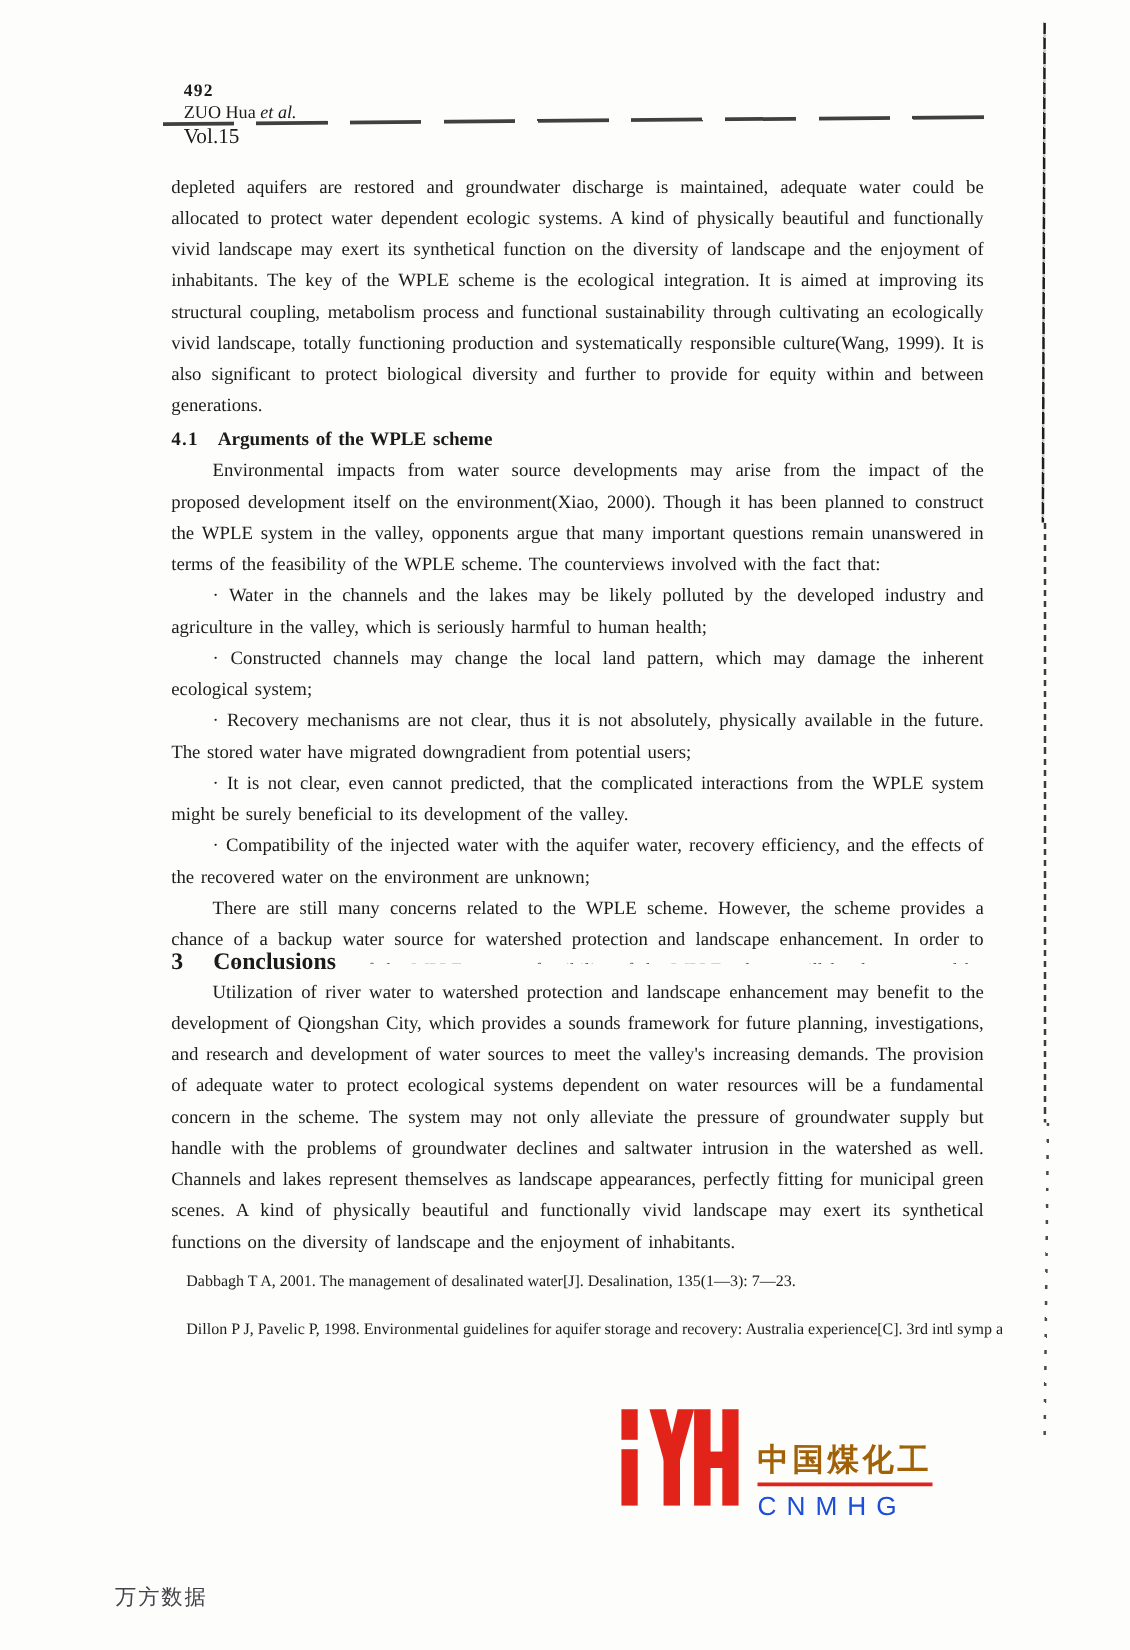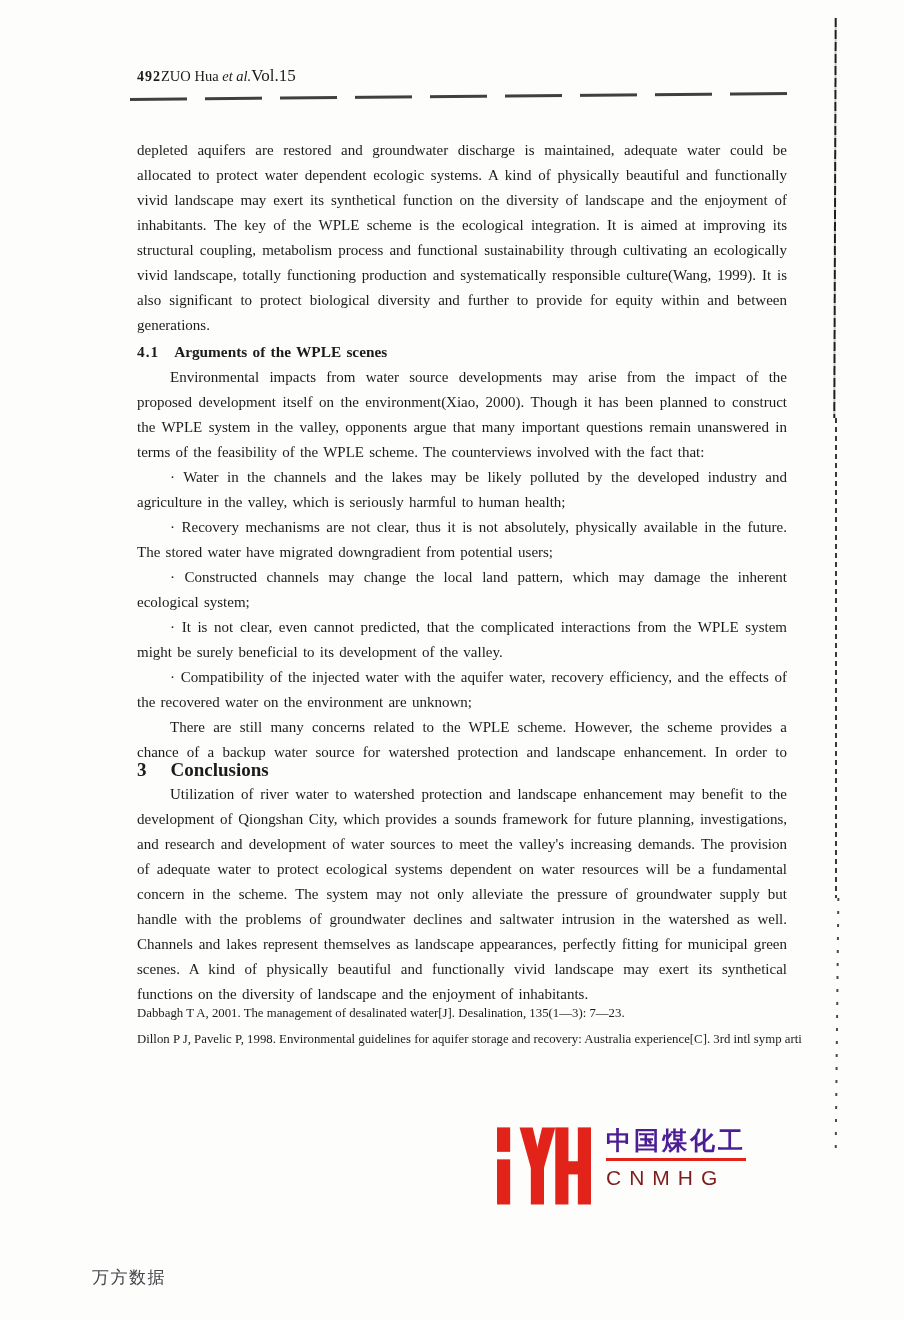--- a/index.html
+++ b/index.html
@@ -9,23 +9,24 @@
     height: 1320px;
     background: #fdfdfc;
     font-family: "Liberation Serif", serif;
     color: #1b1b1b;
     overflow: hidden;
   }
 
   
   .header-row {
     position: absolute;
-    top: 66px; left: 137px; width: 655px;
+    top: 66px; left: 147px; width: 655px;
     display: flex; justify-content: flex-start; align-items: baseline;
     font-size: 14px;
+    flex-direction: column;
   }
   .page-number { font-weight: bold; letter-spacing: 1px; }
   .running-title { font-size: 14.5px; }
   .running-title .etal { font-style: italic; }
   .volume { font-size: 17px; }
 
   .header-rule {
     position: absolute;
     top: 95px; left: 130px; width: 662px; height: 2.6px;
     background: repeating-linear-gradient(90deg, #2b2b2b 0 57px, transparent 57px 75px);
@@ -79,42 +80,43 @@
     overflow: hidden;
   }
   .references .ref-heading {
     font-weight: bold;
     font-size: 19.5px;
     margin: 0 0 16px 0;
   }
   .references .ref-item {
     font-size: 12.8px;
     line-height: 26px;
-    margin: 0;
+    margin: 12px;
     text-align: left;
     white-space: nowrap;
   }
 
   
   .logo {
     position: absolute;
     top: 1125px; left: 497px;
     display: flex; align-items: flex-start; gap: 15px;
     font-family: "Liberation Sans", sans-serif;
   }
   .logo-mark { display: block; }
   .logo-text { display: flex; flex-direction: column; }
   .logo-cn {
     font-size: 25px; font-weight: bold;
-    color: #4c1d95; letter-spacing: 3px;
+    color: #a16207; letter-spacing: 3px;
     line-height: 30px;
+    margin-top: 28px;
   }
   .logo-underline { height: 3px; background: #e2231a; margin: 3px 0 4px 0; width: 100%; }
   .logo-latin {
-    font-size: 21px; color: #7f1d1d;
+    font-size: 21px; color: #1d4ed8;
     letter-spacing: 8px; line-height: 26px;
   }
 
   
   .watermark {
     position: absolute;
     top: 1266px; left: 92px;
     font-family: "Liberation Sans", sans-serif;
     font-size: 17px; color: #43434a; letter-spacing: 1.5px;
   }
@@ -147,26 +149,26 @@
       <span>ZUO Hua</span>
       <span class="etal">et al.</span>
     </span>
     <span class="volume">Vol.15</span>
   </div>
   <div class="header-rule"></div>
 
   <div class="content">
     <p>depleted aquifers are restored and groundwater discharge is maintained, adequate water could be allocated to protect water dependent ecologic systems. A kind of physically beautiful and functionally vivid landscape may exert its synthetical function on the diversity of landscape and the enjoyment of inhabitants. The key of the WPLE scheme is the ecological integration. It is aimed at improving its structural coupling, metabolism process and functional sustainability through cultivating an ecologically vivid landscape, totally functioning production and systematically responsible culture(Wang, 1999). It is also significant to protect biological diversity and further to provide for equity within and between generations.</p>
     <p class="h-sub">
-      <span class="sec-num">4.1</span><span>Arguments of the WPLE scenes</span>
+      <span class="sec-num">4.1</span><span>Arguments of the WPLE scheme</span>
     </p>
     <p class="indent">Environmental impacts from water source developments may arise from the impact of the proposed development itself on the environment(Xiao, 2000). Though it has been planned to construct the WPLE system in the valley, opponents argue that many important questions remain unanswered in terms of the feasibility of the WPLE scheme. The counterviews involved with the fact that:</p>
     <p class="indent">· Water in the channels and the lakes may be likely polluted by the developed industry and agriculture in the valley, which is seriously harmful to human health;</p>
+    <p class="indent">· Constructed channels may change the local land pattern, which may damage the inherent ecological system;</p>
     <p class="indent">· Recovery mechanisms are not clear, thus it is not absolutely, physically available in the future. The stored water have migrated downgradient from potential users;</p>
-    <p class="indent">· Constructed channels may change the local land pattern, which may damage the inherent ecological system;</p>
     <p class="indent">· It is not clear, even cannot predicted, that the complicated interactions from the WPLE system might be surely beneficial to its development of the valley.</p>
     <p class="indent">· Compatibility of the injected water with the aquifer water, recovery efficiency, and the effects of the recovered water on the environment are unknown;</p>
     <p class="indent">There are still many concerns related to the WPLE scheme. However, the scheme provides a chance of a backup water source for watershed protection and landscape enhancement. In order to extend the applications of the WPLE system, feasibility of the WPLE scheme will be demonstrated by more experiments and tests, as well as observations in the long run.</p>
   </div>
 
   <div class="block-conclusions">
     <p class="h-main">
       <span class="sec-num">3</span><span>Conclusions</span>
     </p>
     <p class="indent">Utilization of river water to watershed protection and landscape enhancement may benefit to the development of Qiongshan City, which provides a sounds framework for future planning, investigations, and research and development of water sources to meet the valley's increasing demands. The provision of adequate water to protect ecological systems dependent on water resources will be a fundamental concern in the scheme. The system may not only alleviate the pressure of groundwater supply but handle with the problems of groundwater declines and saltwater intrusion in the watershed as well. Channels and lakes represent themselves as landscape appearances, perfectly fitting for municipal green scenes. A kind of physically beautiful and functionally vivid landscape may exert its synthetical functions on the diversity of landscape and the enjoyment of inhabitants.</p>

